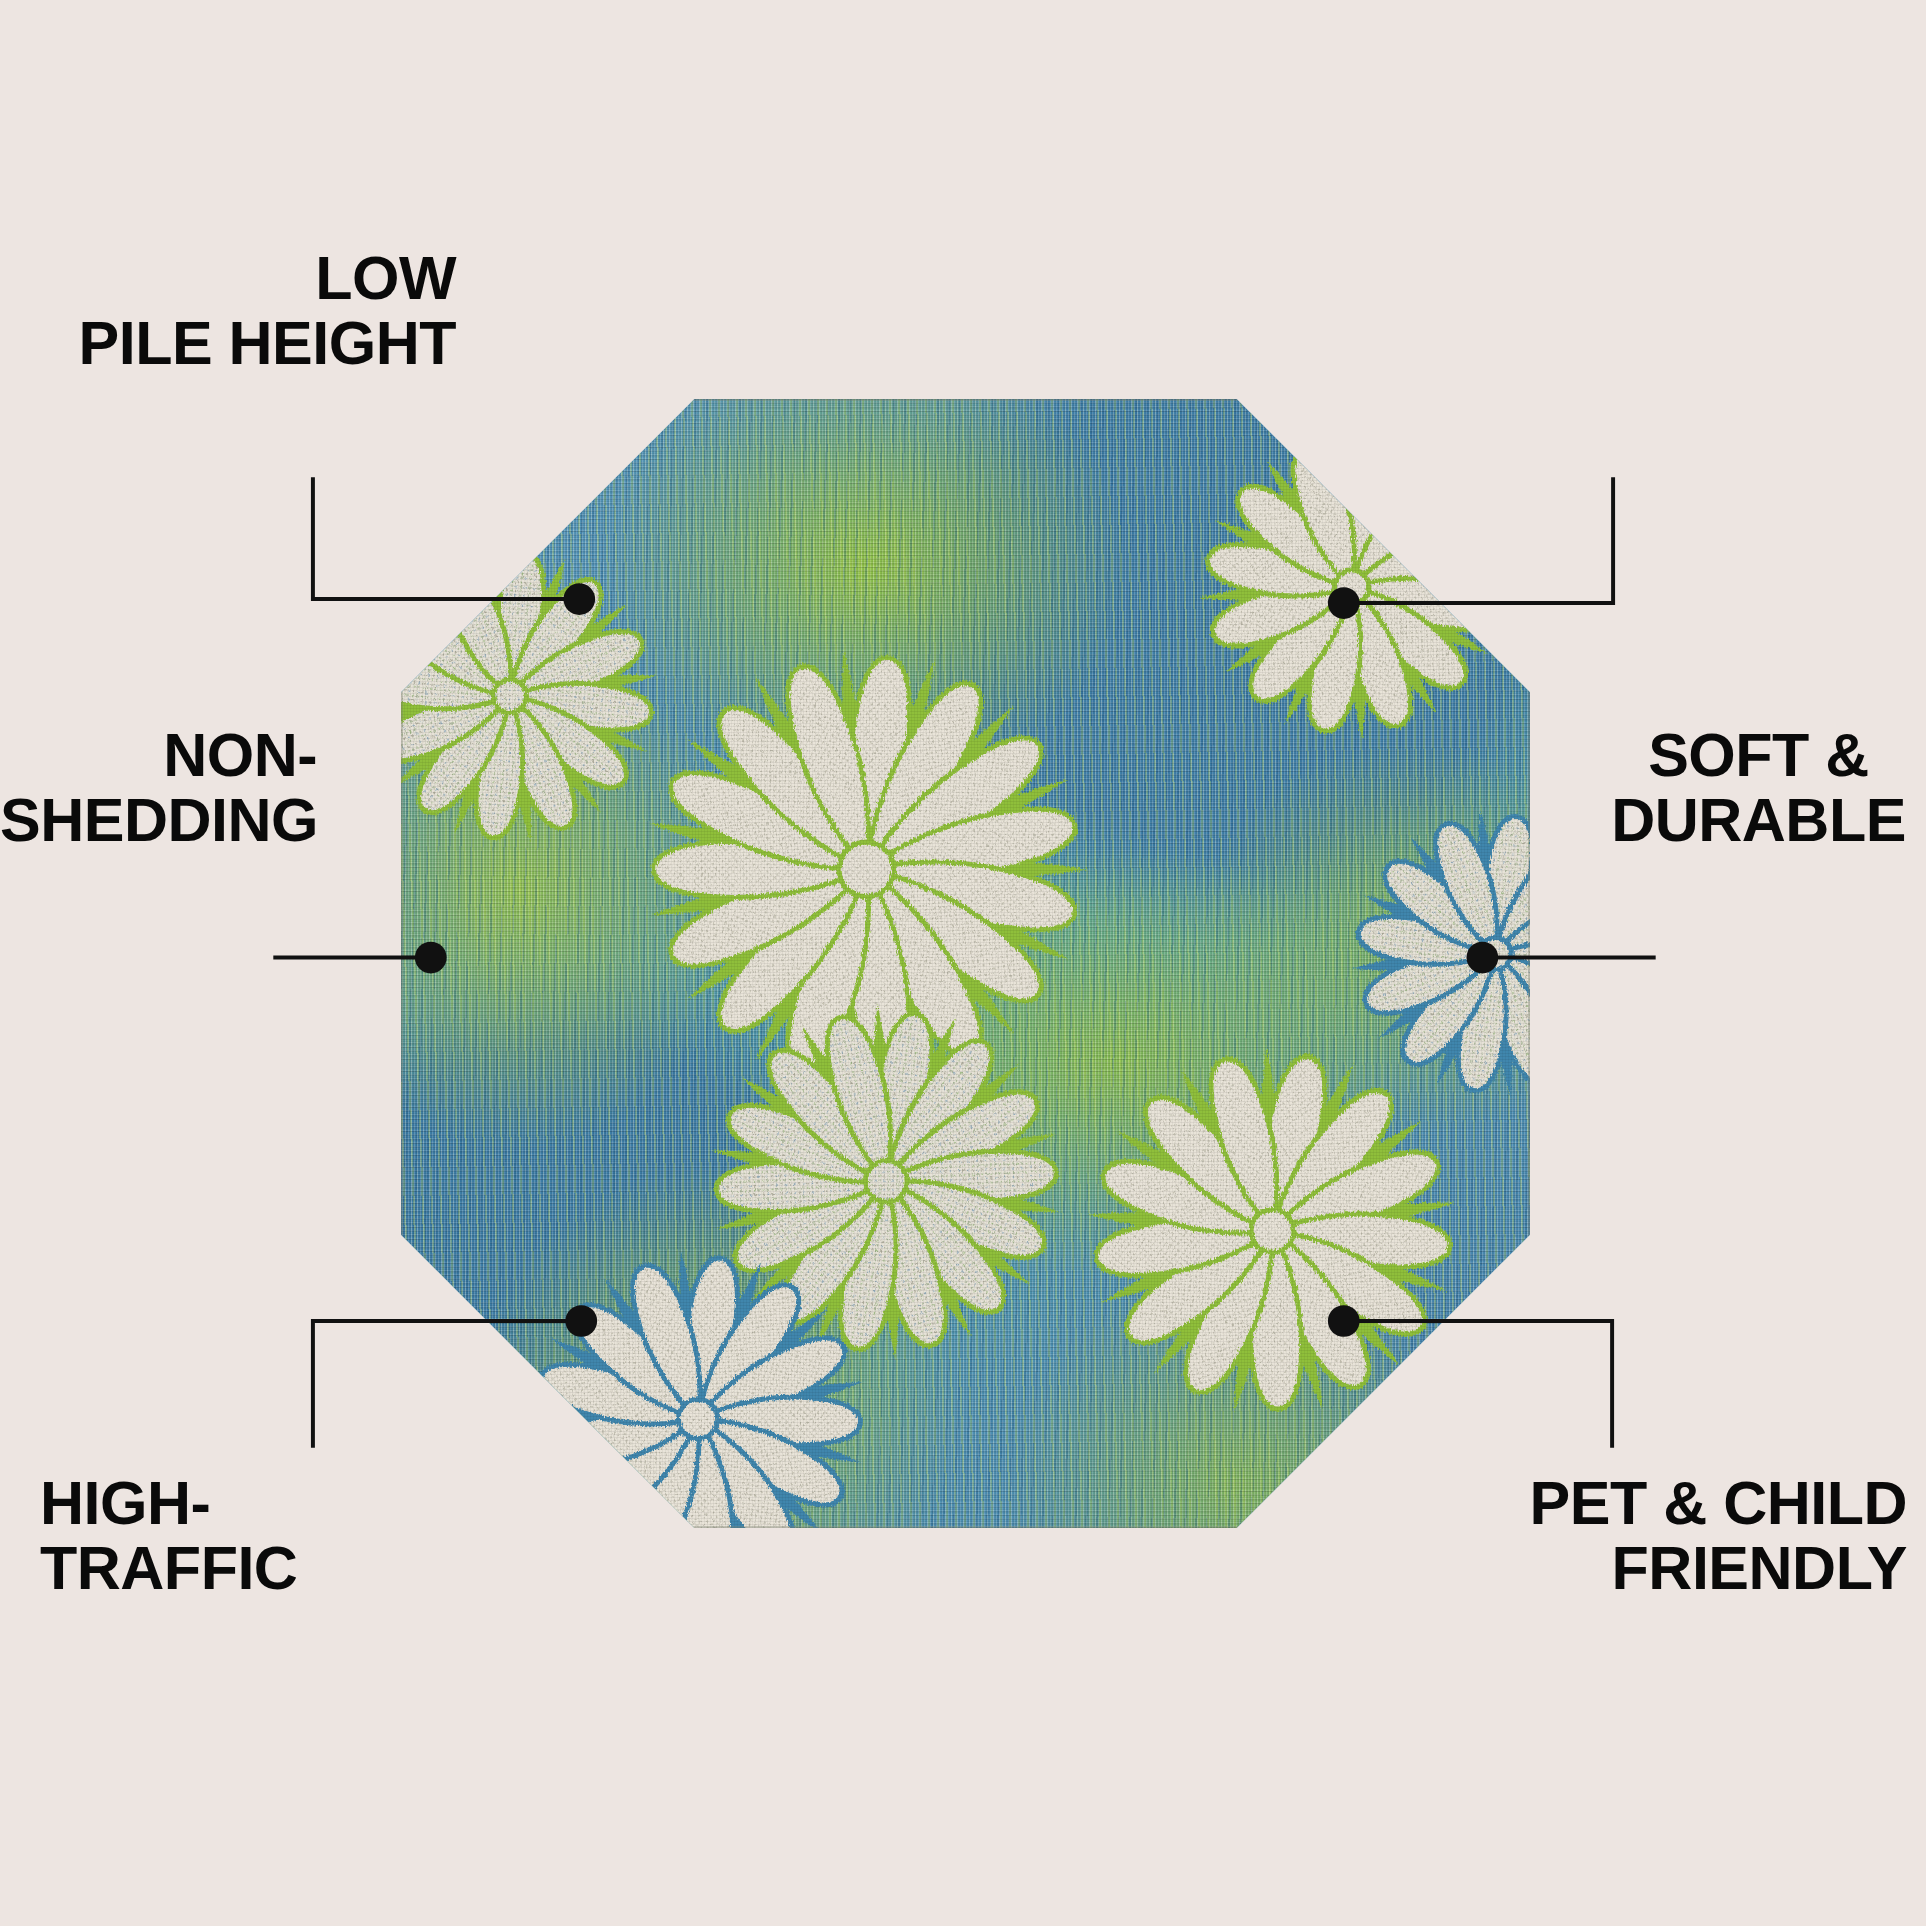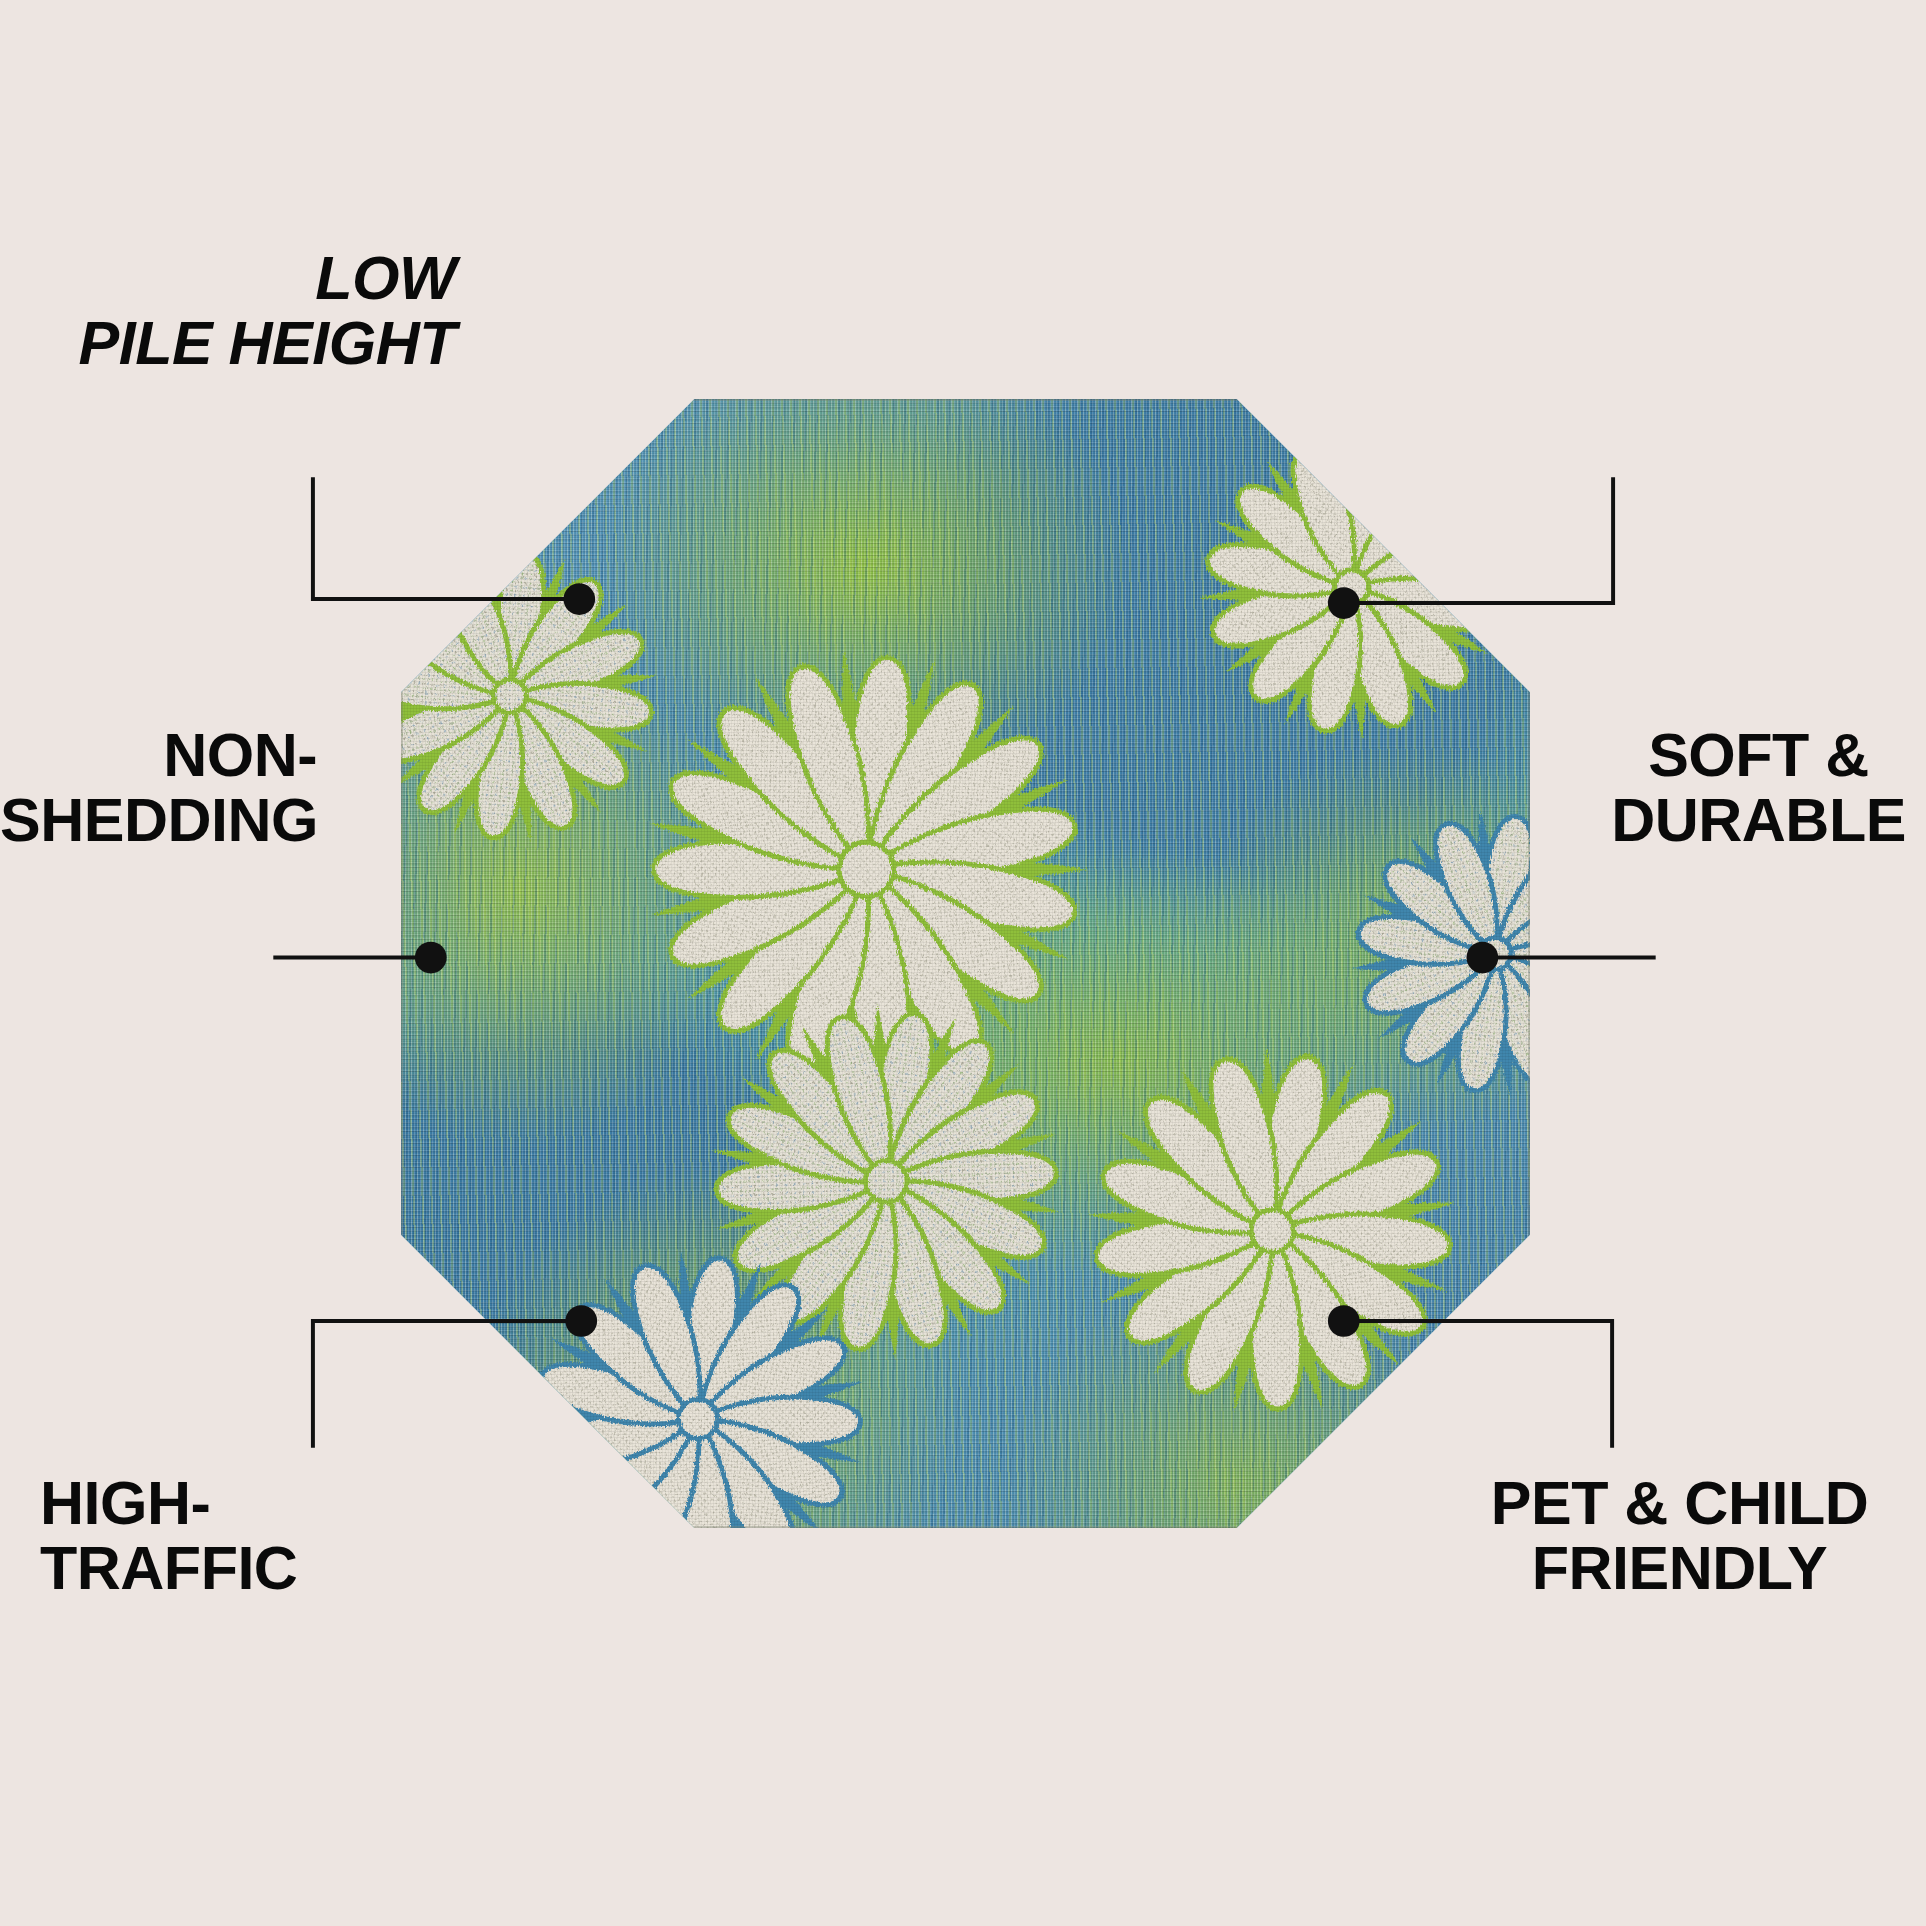--- a/index.html
+++ b/index.html
@@ -17,26 +17,26 @@
     position:absolute;
     font-weight:bold;
     font-size:61px;
     line-height:1.06;
     letter-spacing:-0.5px;
     color:#0a0a0a;
     white-space:pre-line;
     text-transform:uppercase;
   }
 
-  #lbl-low        { left:40px;  top:246px;  width:416px; text-align:right;font-style:italic; }
+  #lbl-low        { left:40px;  top:246px;  width:416px; text-align:right; }
   #lbl-vacuum     { right:40px; top:246px;  width:455px; text-align:left;  }
   #lbl-nonshed    { left:0px;   top:723px;  width:317px; text-align:right; }
   #lbl-soft       { right:0px;  top:723px;  width:337px; text-align:center;  }
   #lbl-high       { left:40px;  top:1471px; width:396px; text-align:left; }
-  #lbl-pet        { right:20px; top:1471px; width:455px; text-align:center;  }
+  #lbl-pet        { right:20px; top:1471px; width:455px; text-align:right;  }
 
   
   #leaders{ position:absolute; inset:0; pointer-events:none; }
 
   
   #rug-wrap{
     position:absolute;
     left:401px; top:399px;
     width:1129px; height:1129px;
   }

